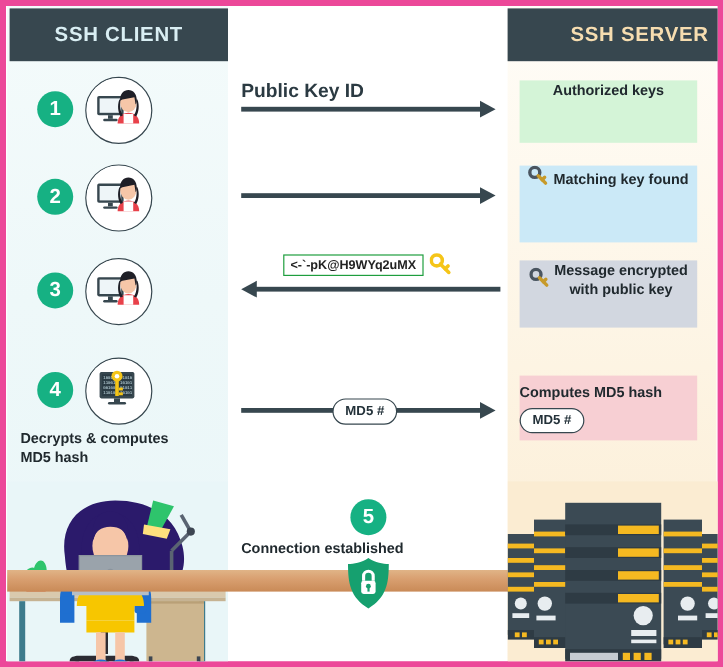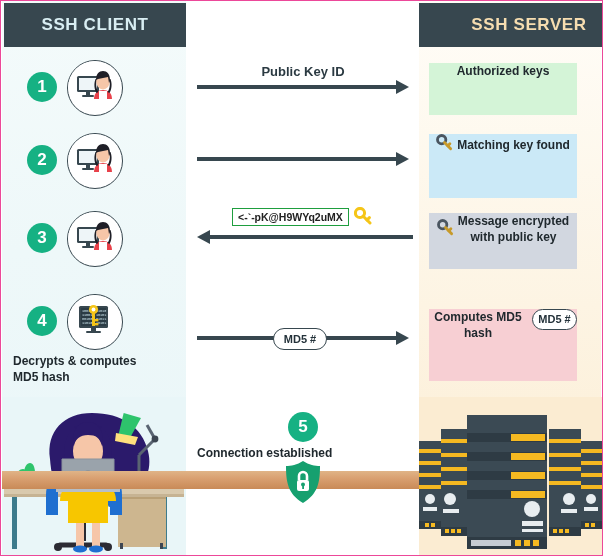--- a/index.html
+++ b/index.html
@@ -3,21 +3,21 @@
 <meta charset="utf-8">
 <style>
   html,body{margin:0;padding:0;}
   body{
     width:603px;height:556px;
     font-family:"Liberation Sans", sans-serif;
     background:#ffffff;
     overflow:hidden;
   }
   #canvas{position:relative;width:603px;height:556px;overflow:hidden;
-          border:1px solid #ec4899;box-sizing:border-box;background:#fff;}
+          border:5px solid #ec4899;box-sizing:border-box;background:#fff;}
 
   
   .col{position:absolute;top:0;bottom:0;}
   #client-col{left:1px;width:184px;
       background:linear-gradient(180deg,#f4fbfb 0%,#eef8f9 45%,#e9f6f8 100%);}
   #center-col{left:185px;width:233px;background:#ffffff;}
   #server-col{left:418px;right:1px;
       background:linear-gradient(180deg,#fffdf8 0%,#fdf4e3 55%,#fbecd2 100%);}
 
   
@@ -40,22 +40,22 @@
   .avatar svg{display:block;}
 
   
   .arrow{position:absolute;height:14px;}
   .arrow .shaft{position:absolute;left:0;top:5px;height:4px;background:#37474f;}
   .arrow .head{position:absolute;top:0;width:0;height:0;
                border-top:7px solid transparent;border-bottom:7px solid transparent;}
   .arrow.right .head{right:0;border-left:13px solid #37474f;}
   .arrow.left  .head{left:0; border-right:13px solid #37474f;}
 
-  .arrow-label{position:absolute;font-size:13px;font-weight:bold;color:#2b3a42;
-               text-align:center;white-space:nowrap;}
+  .arrow-label{position:absolute;font-size:16px;font-weight:bold;color:#2b3a42;
+               text-align:left;white-space:nowrap;}
 
   
   #cipher-box{position:absolute;border:1.6px solid #1e9e3e;background:#fff;
               padding:2px 5px;font-family:"Liberation Sans", sans-serif;
               font-size:10.5px;color:#222;white-space:nowrap;}
 
   
   .pill{position:absolute;border:1.6px solid #37474f;background:#fff;
         border-radius:14px;font-size:11px;font-weight:bold;color:#24323a;
         display:flex;align-items:center;justify-content:center;white-space:nowrap;}
@@ -307,21 +307,21 @@
           <circle cx="6" cy="6" r="4.4" fill="none" stroke="#4a5560" stroke-width="3"></circle>
           <path d="M9 9l6.5 6.5" stroke="#c79a2a" stroke-width="3" stroke-linecap="round"></path>
           <path d="M12.5 12.5l2.2-2.2" stroke="#c79a2a" stroke-width="3" stroke-linecap="round"></path>
         </svg>
       </span>
       <span style="white-space:pre-line;">Message encrypted
 with public key</span>
     </div>
   </div>
 
-  <div class="sbox" style="top:308px;height:72px;background:#f7cfd3;gap:5px;">
+  <div class="sbox" style="top:308px;height:54px;background:#f7cfd3;flex-direction:column;gap:5px;">
     <span>Computes MD5 hash</span>
     <span class="pill" style="position:relative;width:52px;height:19px;">MD5 #</span>
   </div>
 
   <div style="position:absolute;left:418px;top:396px;width:184px;height:159px;">
     <svg width="184" height="159" viewBox="0 0 184 159">
       <rect width="184" height="159" fill="#fbecd2"></rect>
 
       <rect x="0" y="44" width="30" height="84" fill="#3b4a54"></rect>
       <rect x="0" y="52" width="30" height="4" fill="#f5b921"></rect>

